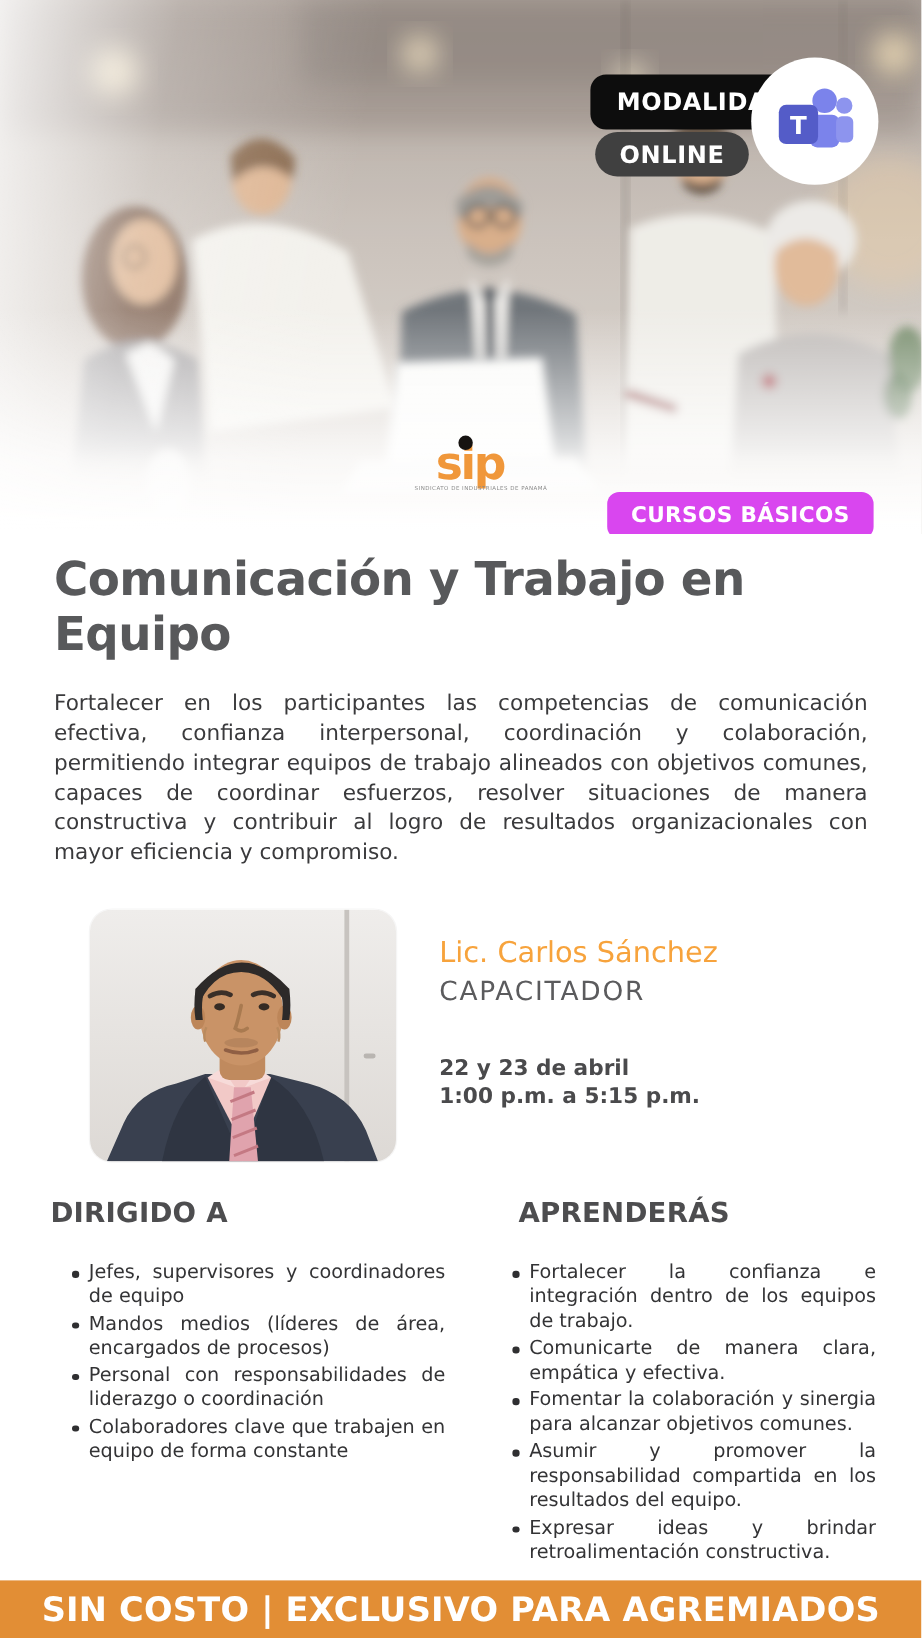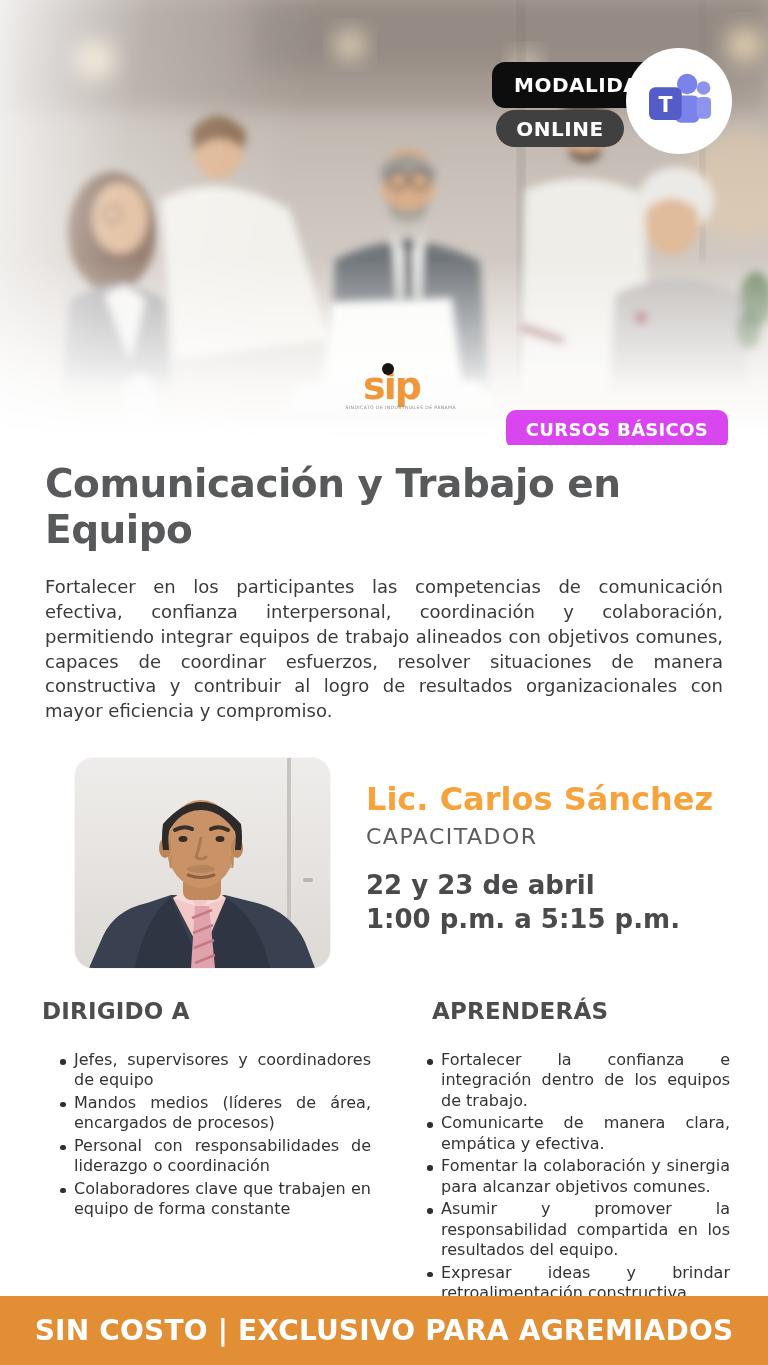--- a/index.html
+++ b/index.html
@@ -44,37 +44,37 @@
   .course-title { margin:16px 45px 0 45px; font-size:39px; font-weight:800; line-height:1.18;
     color:#58595b; letter-spacing:-0.5px; }
   .course-desc { margin:22px 45px 0 45px; font-size:18px; line-height:1.38; text-align:justify; color:#3a3a3c; }
 
   
   .instructor { display:flex; margin:34px 45px 0 75px; }
   .portrait { width:255px; height:210px; border-radius:18px; overflow:hidden; flex:none;
     box-shadow:0 0 0 1px rgba(0,0,0,0.04); }
   .portrait svg { display:block; width:100%; height:100%; }
   .instructor-info { margin-left:36px; padding-top:22px; }
-  .instructor-name { color:#f7a33c; font-weight:700; font-size:32px; }
+  .instructor-name { color:#f7a33c; font-weight:400; font-size:24px; }
   .instructor-role { color:#5b5b5d; font-size:22px; letter-spacing:1.5px; margin-top:6px; }
-  .schedule { margin-top:20px; font-weight:800; font-size:26px; color:#4a4a4c; line-height:1.3; }
+  .schedule { margin-top:40px; font-weight:800; font-size:18px; color:#4a4a4c; line-height:1.3; }
 
   
   .columns { display:flex; margin:30px 38px 0 40px; gap:28px; }
   .col { flex:1; }
   .col-heading { font-weight:800; font-size:23px; color:#4d4d4f; letter-spacing:0.2px; }
   .col-left .col-heading { margin-left:2px; }
   .col-right .col-heading { margin-left:33px; }
   .col ul { margin-top:26px; padding-left:20px; list-style:none; }
   .col-right ul { padding-left:28px; }
   .col li { position:relative; font-size:16px; line-height:1.28; text-align:justify;
     color:#333335; padding-left:14px; margin-bottom:2px; }
   .col li::before { content:""; position:absolute; left:0; top:9px; width:5.5px; height:5.5px;
     border-radius:50%; background:#2f2f31; }
-  .bottom-bar { position:absolute; left:0; right:0; bottom:0; height:69px; background:#e28e35;
+  .bottom-bar { position:absolute; left:0; right:0; bottom:0; height:48px; background:#e28e35;
     display:flex; align-items:center; justify-content:center; }
   .bottom-bar span { color:#fff; font-weight:800; font-size:28px; letter-spacing:0.2px; }
 </style>
 </head>
 <body>
 
 <div class="page">
 
   <div class="hero">
     <svg class="scene" viewBox="0 0 768 445" preserveAspectRatio="none">

